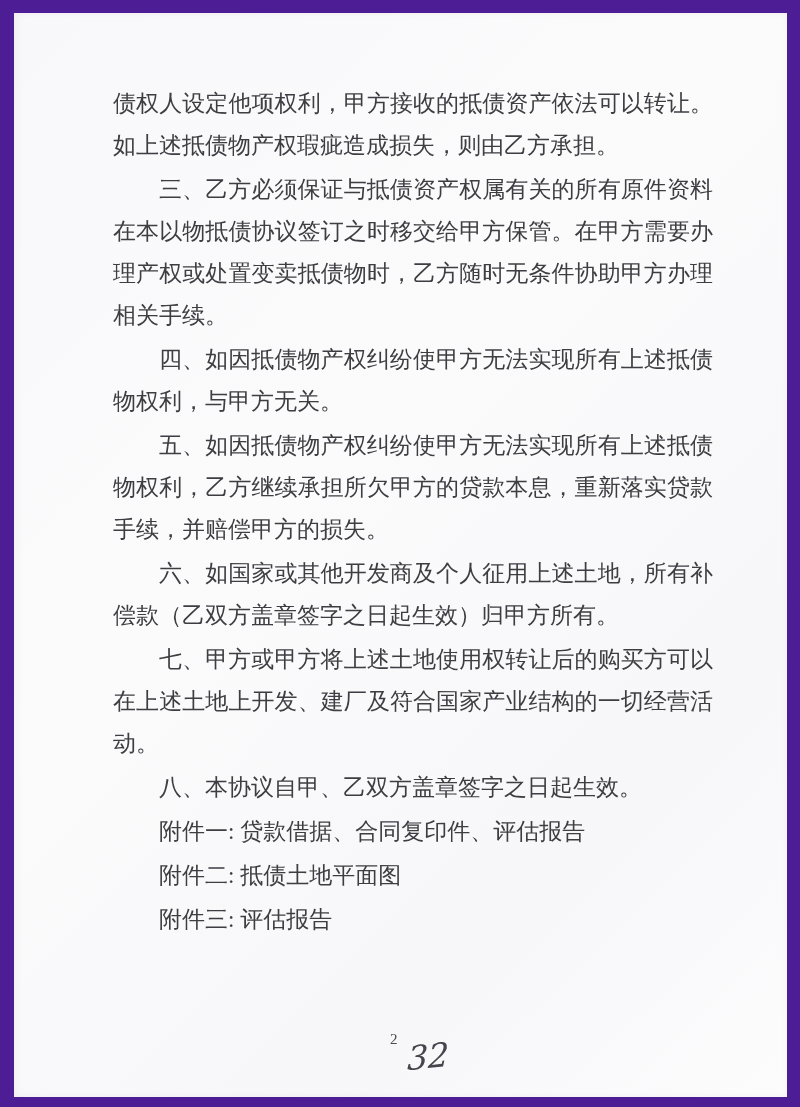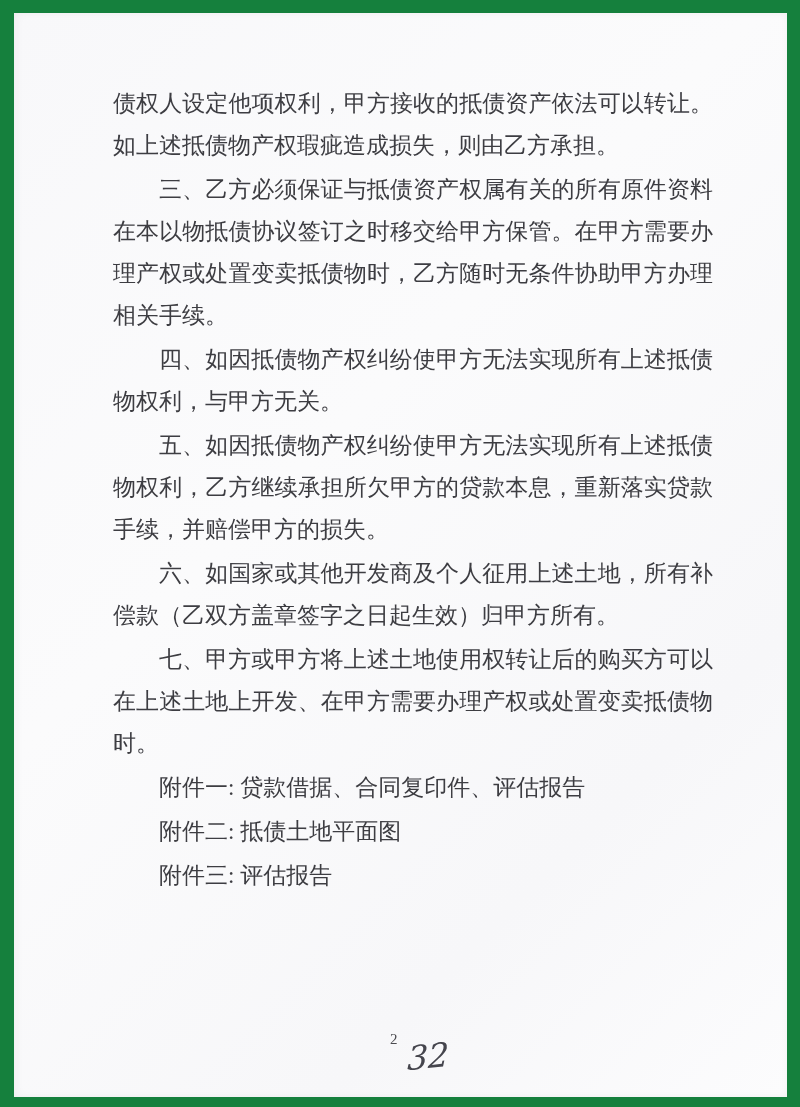--- a/index.html
+++ b/index.html
@@ -10,21 +10,21 @@
     width: 800px;
     height: 1107px;
     background: #e3e3e5;              
     font-family: "Liberation Serif", "DejaVu Serif", serif;
     overflow: hidden;
     position: relative;
   }
   .scan-frame {
     position: absolute;
     inset: 0;
-    background: #15803d;
+    background: #4c1d95;
   }
   .page {
     position: absolute;
     top: 13px;
     left: 14px;
     right: 13px;
     bottom: 10px;
     background: linear-gradient(135deg, #f8f8fa 0%, #fbfbfc 40%, #f7f7f9 75%, #fcfcfd 100%);
     box-shadow: inset 3px 0 8px rgba(0,0,0,0.035), inset -2px 0 6px rgba(0,0,0,0.02);
   }
@@ -69,21 +69,22 @@
 
 <div class="scan-frame">
   <div class="page">
 
     <div class="textblock">
       <p class="para">债权人设定他项权利，甲方接收的抵债资产依法可以转让。如上述抵债物产权瑕疵造成损失，则由乙方承担。</p>
       <p class="para indent">三、乙方必须保证与抵债资产权属有关的所有原件资料在本以物抵债协议签订之时移交给甲方保管。在甲方需要办理产权或处置变卖抵债物时，乙方随时无条件协助甲方办理相关手续。</p>
       <p class="para indent">四、如因抵债物产权纠纷使甲方无法实现所有上述抵债物权利，与甲方无关。</p>
       <p class="para indent">五、如因抵债物产权纠纷使甲方无法实现所有上述抵债物权利，乙方继续承担所欠甲方的贷款本息，重新落实贷款手续，并赔偿甲方的损失。</p>
       <p class="para indent">六、如国家或其他开发商及个人征用上述土地，所有补偿款（乙双方盖章签字之日起生效）归甲方所有。</p>
-      <p class="para indent">七、甲方或甲方将上述土地使用权转让后的购买方可以在上述土地上开发、在甲方需要办理产权或处置变卖抵债物时。</p>
+      <p class="para indent">七、甲方或甲方将上述土地使用权转让后的购买方可以在上述土地上开发、建厂及符合国家产业结构的一切经营活动。</p>
+      <p class="para indent">八、本协议自甲、乙双方盖章签字之日起生效。</p>
       <p class="para indent">附件一: 贷款借据、合同复印件、评估报告</p>
       <p class="para indent">附件二: 抵债土地平面图</p>
       <p class="para indent">附件三: 评估报告</p>
     </div>
 
     <div class="footer-pageno">2</div>
     <div class="footer-handwritten">32</div>
 
   </div>
 </div>

